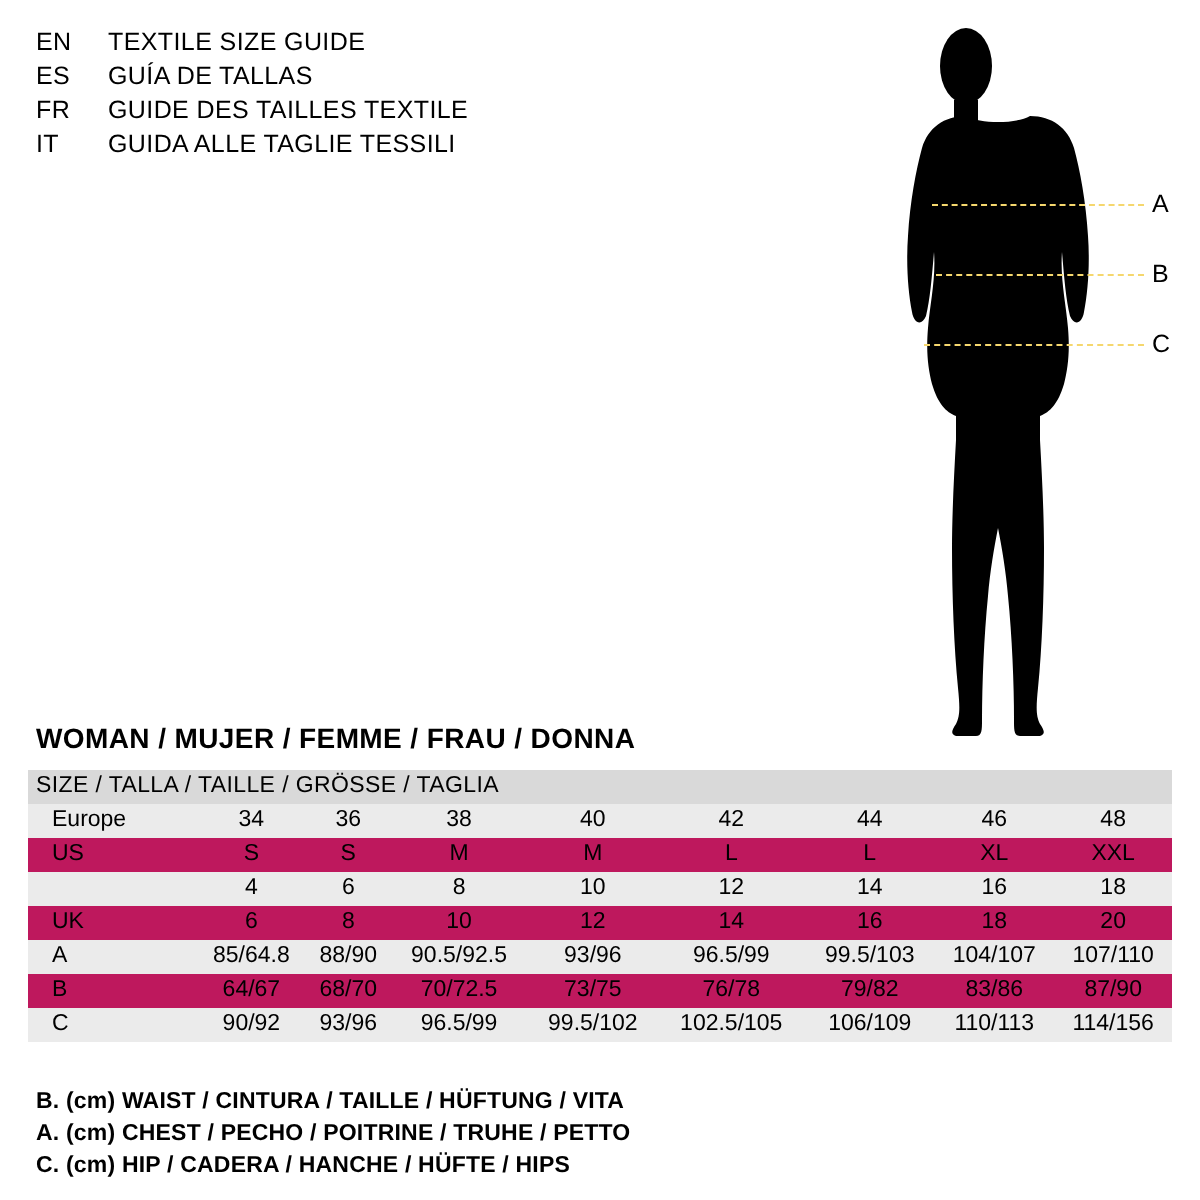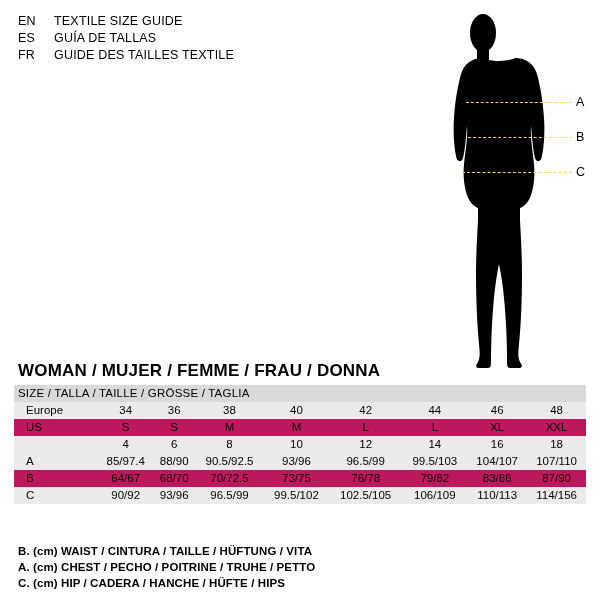--- a/index.html
+++ b/index.html
@@ -61,21 +61,21 @@
     font-size: 12.5px;
     color: #000;
     line-height: 12px;
   }
 
   
   .woman-title {
     position: absolute;
     top: 361px;
     left: 18px;
-    font-size: 17px;
+    font-size: 14px;
     font-weight: bold;
     letter-spacing: 0.2px;
   }
 
   
   .size-table {
     position: absolute;
     top: 385px;
     left: 14px;
     width: 572px;
@@ -131,20 +131,24 @@
     <span class="lang-code">EN</span>
     <span class="lang-text">TEXTILE SIZE GUIDE</span>
   </div>
   <div class="lang-row">
     <span class="lang-code">ES</span>
     <span class="lang-text">GUÍA DE TALLAS</span>
   </div>
   <div class="lang-row">
     <span class="lang-code">FR</span>
     <span class="lang-text">GUIDE DES TAILLES TEXTILE</span>
+  </div>
+  <div class="lang-row">
+    <span class="lang-code">IT</span>
+    <span class="lang-text">GUIDA ALLE TAGLIE TESSILI</span>
   </div>
 </div>
 
 <div class="figure-area">
 
   <svg class="figure-svg" width="175" height="370" viewBox="0 0 175 370">
 
     <ellipse cx="63" cy="27" rx="13" ry="19" fill="#000"></ellipse>
 
     <rect x="57" y="44" width="12" height="12" fill="#000"></rect>
@@ -235,24 +239,35 @@
       <td>4</td>
       <td>6</td>
       <td>8</td>
       <td>10</td>
       <td>12</td>
       <td>14</td>
       <td>16</td>
       <td>18</td>
     </tr>
 
+    <tr class="row-plain">
+      <td class="rowlabel">UK</td>
+      <td>6</td>
+      <td>8</td>
+      <td>10</td>
+      <td>12</td>
+      <td>14</td>
+      <td>16</td>
+      <td>18</td>
+      <td>20</td>
+    </tr>
 
     <tr class="row-shade">
       <td class="rowlabel">A</td>
-      <td>85/97.4</td>
+      <td>85/64.8</td>
       <td>88/90</td>
       <td>90.5/92.5</td>
       <td>93/96</td>
       <td>96.5/99</td>
       <td>99.5/103</td>
       <td>104/107</td>
       <td>107/110</td>
     </tr>
 
     <tr class="row-plain">

